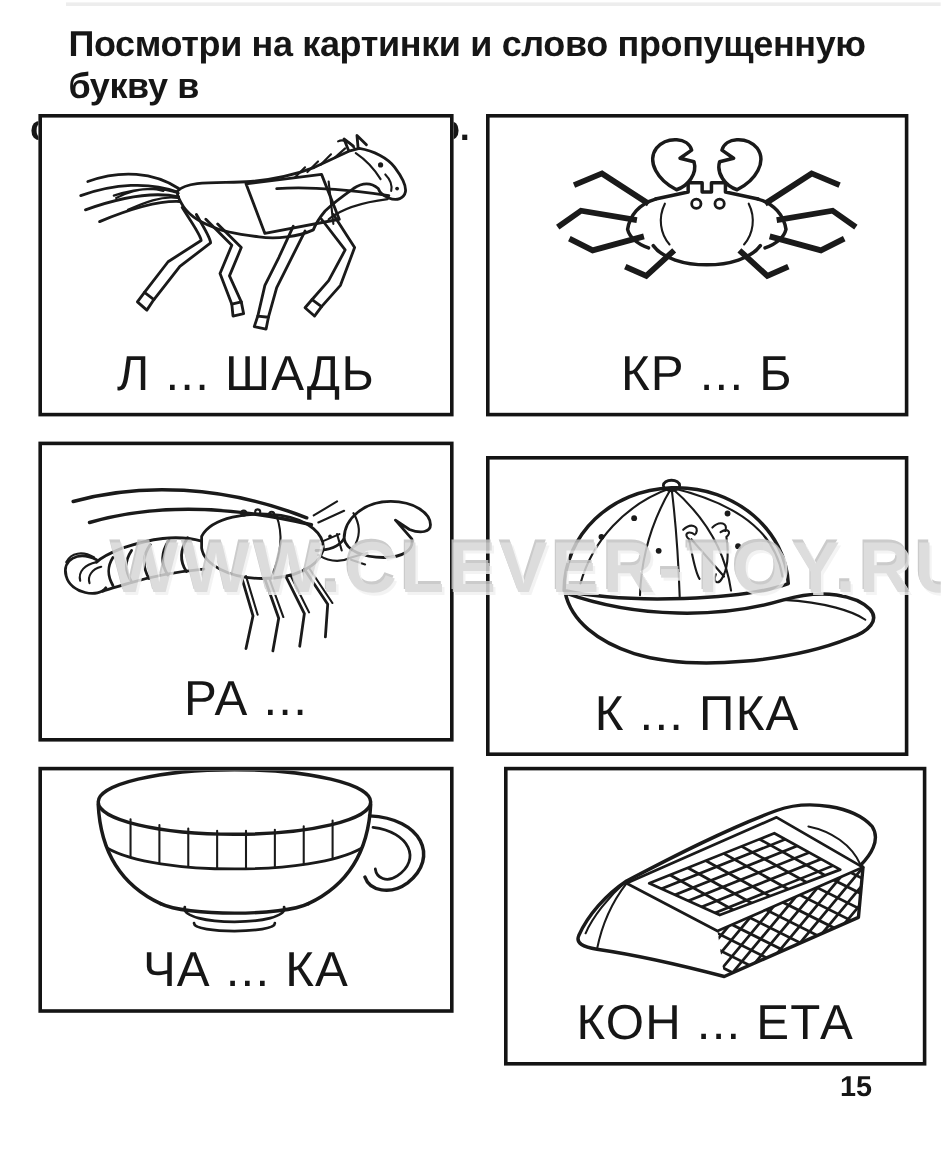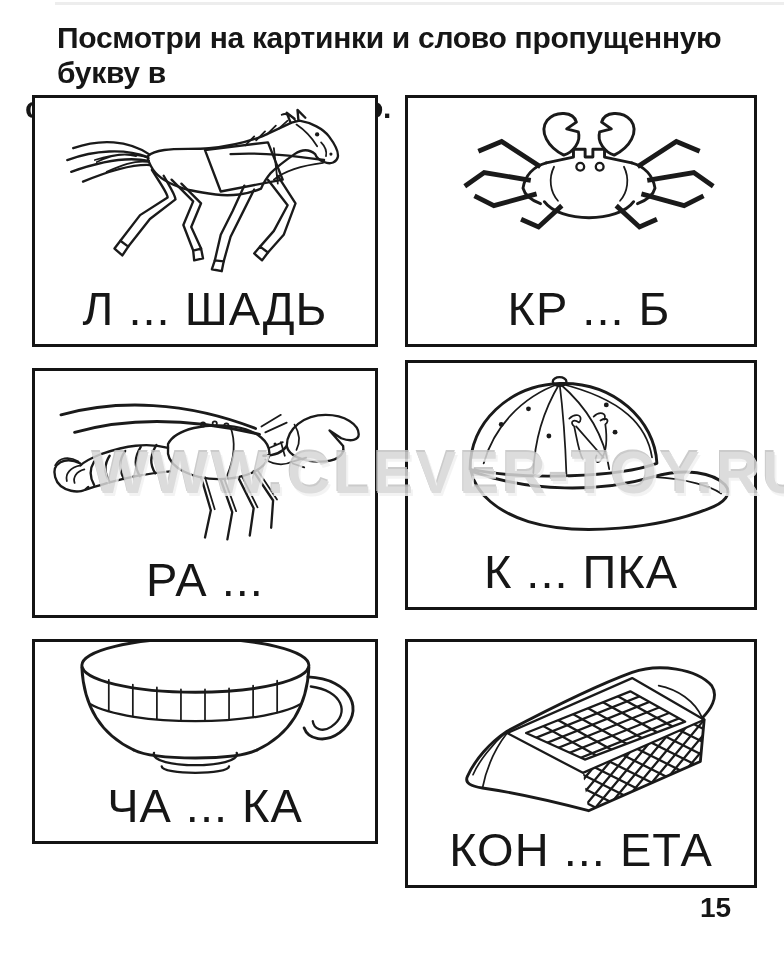--- a/index.html
+++ b/index.html
@@ -7,38 +7,38 @@
        font-family:"Liberation Sans", sans-serif;color:#161616;}
   .top-strip{position:absolute;left:55px;top:2px;width:729px;height:3px;background:#ededed;}
   .instruction{position:absolute;left:25px;top:20px;width:745px;font-size:30px;font-weight:700;
        line-height:1.17;color:#161616;letter-spacing:-0.3px;}
   .instruction .l1{display:block;padding-left:32px;}
   .instruction .l2{display:block;}
   .card{position:absolute;border:3px solid #141414;background:#fff;box-sizing:border-box;
        display:flex;flex-direction:column;align-items:center;}
   .pic{flex:1;width:100%;display:flex;align-items:center;justify-content:center;overflow:hidden;}
   .pic svg{display:block;}
-  .card-label{font-size:47px;line-height:1;letter-spacing:1px;padding:0 0 12px 0;white-space:pre;}
+  .card-label{font-size:41px;line-height:1;letter-spacing:1px;padding:0 0 12px 0;white-space:pre;}
   
   .c1{left:32px; top:95px; width:346px;height:252px;}
   .c2{left:405px;top:95px; width:352px;height:252px;padding-left:16px;}
   .c3{left:32px; top:368px;width:346px;height:250px;justify-content:flex-end;}
-  .c4{left:405px;top:360px;width:352px;height:250px;}
+  .c4{left:405px;top:380px;width:352px;height:250px;}
   .c5{left:32px; top:639px;width:346px;height:205px;justify-content:flex-end;}
-  .c6{left:405px;top:639px;width:352px;height:249px;justify-content:center;}
+  .c6{left:420px;top:639px;width:352px;height:249px;justify-content:center;}
   
   .art *{stroke:#1a1a1a;stroke-width:2.4;fill:none;stroke-linecap:round;stroke-linejoin:round;}
   .art .thick{stroke-width:5;stroke-linecap:butt;stroke-linejoin:miter;}
   .art .thin{stroke-width:1.8;}
   .art .dot{fill:#1a1a1a;stroke:none;}
   .art .heavy{stroke-width:3;}
   .watermark{position:absolute;left:92px;top:438px;z-index:30;white-space:nowrap;
        font-size:60px;font-weight:700;letter-spacing:3px;color:#d7d7d7;
        text-shadow:2px 3px 0 #f2f2f2, -1px -2px 0 #c2c2c2;opacity:.85;pointer-events:none;}
-  .page-number{position:absolute;left:700px;top:892px;font-size:28px;font-weight:700;color:#161616;}
+  .page-number{position:absolute;left:700px;top:892px;font-size:24px;font-weight:700;color:#161616;}
 </style>
 </head>
 <body>
 
 <div class="top-strip"></div>
 
 <div class="instruction">
   <span class="l1">Посмотри на картинки и слово пропущенную букву в</span>
   <span class="l2">соответствующее слово.</span>
 </div>

